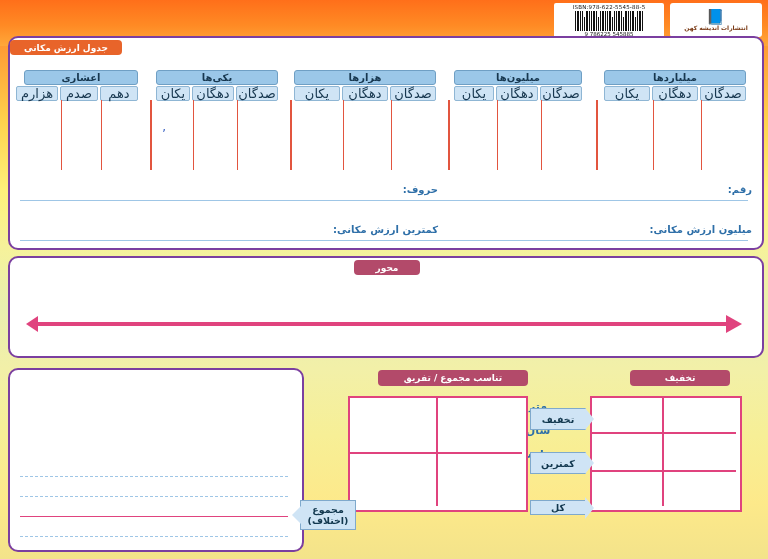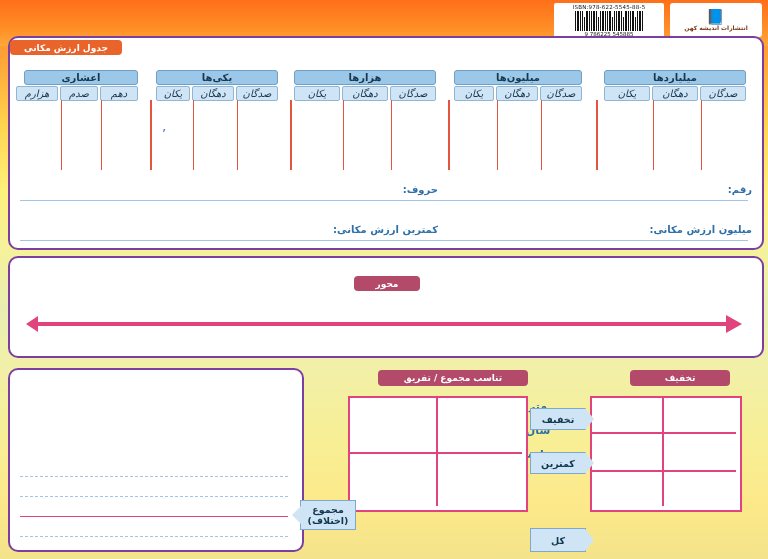--- a/index.html
+++ b/index.html
@@ -59,35 +59,35 @@
   }
   #pv-panel{left:8px;top:36px;width:752px;height:210px;}
   #pv-title{left:10px;top:40px;}
   .grp{
     position:absolute;top:70px;height:13px;background:#9bc7e8;border:1px solid #6f9fc4;
     border-radius:3px;color:#17374f;font-size:10px;font-weight:bold;
     display:flex;align-items:center;justify-content:center;
   }
   .col{
     position:absolute;top:86px;height:13px;background:#cfe4f5;border:1px solid #8fb6d4;
-    border-radius:2px;color:#17374f;font-size:10px;
-    display:flex;align-items:center;justify-content:center;font-style:italic;
+    border-radius:2px;color:#17374f;font-size:13px;
+    display:flex;align-items:center;justify-content:center;
   }
   .vline{position:absolute;top:100px;height:70px;width:1px;background:#e2553f;}
   .vline.major{width:2px;background:#e2553f;}
   .mini-comma{position:absolute;color:#3b63c4;font-size:12px;}
   .rowline{
     position:absolute;height:0;border-top:1.5px solid #9fc6e6;
   }
   .fieldlbl{
     position:absolute;color:#2e6fa8;font-size:10px;font-weight:bold;
   }
   
   #axis-panel{left:8px;top:256px;width:752px;height:98px;}
-  #axis-title{left:354px;top:276px;}
+  #axis-title{left:354px;top:260px;}
   .arrow-line{position:absolute;left:36px;top:322px;width:692px;height:4px;background:#e0437e;border-radius:2px;}
   .arrow-head{position:absolute;left:726px;top:315px;width:0;height:0;
     border-top:9px solid transparent;border-bottom:9px solid transparent;border-left:16px solid #e0437e;}
   .arrow-tail{position:absolute;left:26px;top:316px;width:0;height:0;
     border-top:8px solid transparent;border-bottom:8px solid transparent;border-right:12px solid #e0437e;}
   
   #units-panel{left:8px;top:368px;width:292px;height:180px;}
   #units-title{left:86px;top:366px;}
   .unit{
     position:absolute;color:#2e6fa8;font-size:11px;font-weight:bold;text-align:center;
@@ -261,15 +261,15 @@
 
   <div class="ribbon" id="discount-title" style="width:100px;height:16px;">تخفیف</div>
   <div class="grid-box" id="grid-b">
     <div class="gl-h" style="left:0;top:34px;width:144px;"></div>
     <div class="gl-h" style="left:0;top:72px;width:144px;"></div>
     <div class="gl-v" style="left:70px;top:0;height:108px;"></div>
   </div>
 
   <div class="tagbox arrow2" style="left:530px;top:408px;width:56px;height:22px;">تخفیف</div>
   <div class="tagbox arrow2" style="left:530px;top:452px;width:56px;height:22px;">کمترین</div>
-  <div class="tagbox arrow2" style="left:530px;top:528px;width:56px;height:24px;">کل</div>
+  <div class="tagbox arrow2" style="left:530px;top:500px;width:56px;height:15px;">کل</div>
 
 </div>
 
 </body></html>

